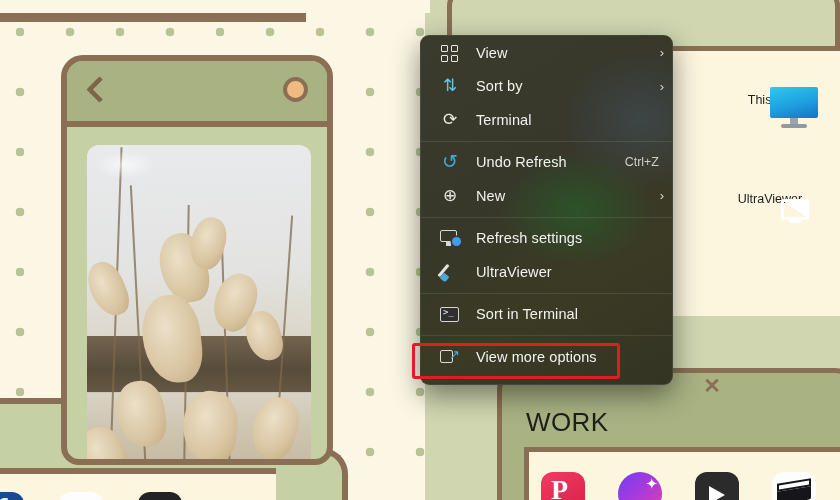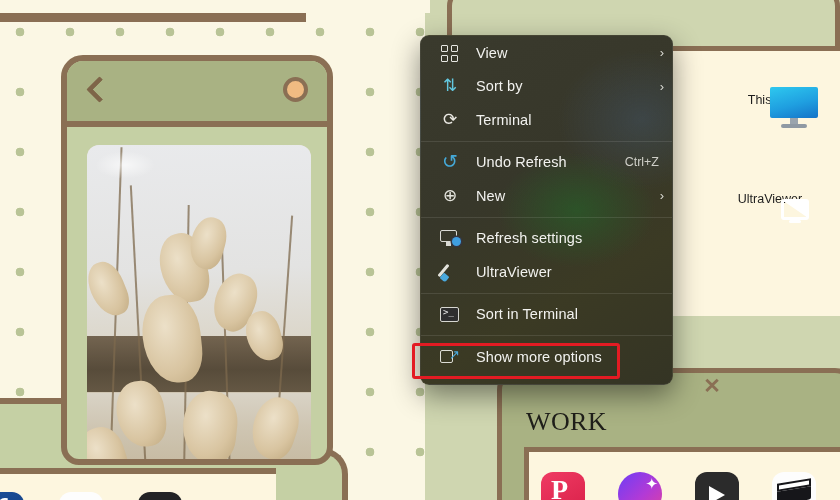--- a/index.html
+++ b/index.html
@@ -96,21 +96,21 @@
   .work-panel{
     position:absolute;left:497px;top:368px;width:360px;height:160px;
     background:#a9b283;
     border:5px solid #8a6f54;
     border-radius:22px 22px 0 0;
     box-sizing:border-box;
   }
   .work-title{
     position:absolute;left:24px;top:34px;
     font-size:26px;color:#1f1f1a;letter-spacing:.4px;
-    font-family:Liberation Serif, serif;
+    font-family:Liberation Sans, sans-serif;
   }
   .work-close{
     position:absolute;left:199px;top:2px;width:22px;height:22px;
     color:#8a6f54;font-size:21px;line-height:22px;text-align:center;font-weight:bold;
   }
   .work-body{
     position:absolute;left:22px;top:74px;right:-5px;bottom:-30px;
     background:#fdf6df;
     border-top:5px solid #8a6f54;
     border-left:5px solid #8a6f54;
@@ -422,20 +422,20 @@
       <span class="ctx-label">Sort in Terminal</span>
     </div>
 
     <div class="ctx-sep"></div>
 
     <div class="ctx-item">
       <span class="ctx-ico ic-more">
         <span class="sq"></span>
           <span class="ar">↗</span>
       </span>
-      <span class="ctx-label">Show more options</span>
+      <span class="ctx-label">View more options</span>
     </div>
 
   </div>
 
   <div class="highlight-box"></div>
 
 </div>
 
 </body></html>

